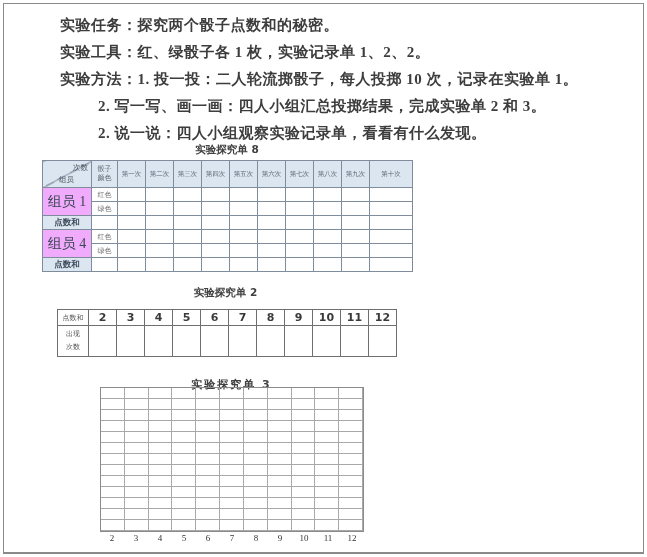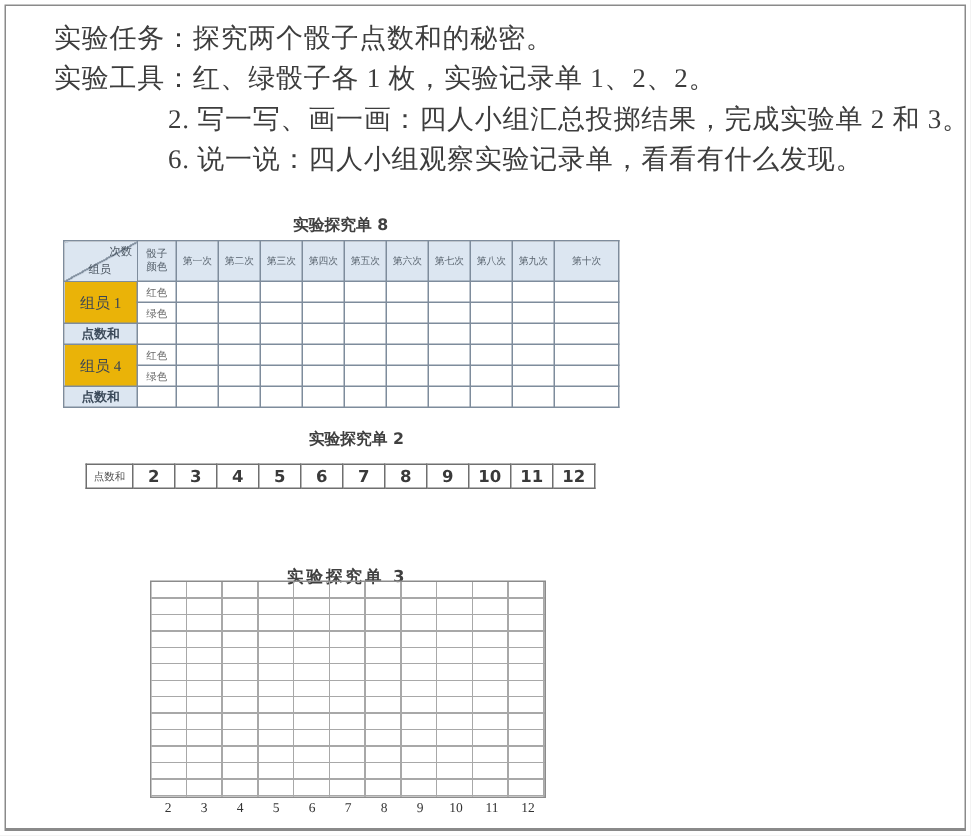--- a/index.html
+++ b/index.html
@@ -6,40 +6,40 @@
     --page-border:#8a8a8a; --t1-border:#7e8c9c; --header-bg:#dce6f1;
     --t2-border:#6f6f6f; --grid-line:#a8a8a8; --grid-border:#8b8b8b; --ink:#3d3d3d;
   }
   html,body{margin:0;padding:0;background:#e9e9e9;}
   .page{position:relative;width:647px;height:557px;background:#ffffff;overflow:hidden;
         font-family:"Liberation Serif","DejaVu Serif",serif;color:var(--ink);}
   .page-frame{position:absolute;left:3px;top:3px;right:3px;bottom:3px;
         border:1px solid var(--page-border);border-bottom-width:2px;pointer-events:none;}
 
   
-  .intro{position:absolute;left:36px;top:12px;width:578px;font-size:18px;line-height:27px;letter-spacing:0.5px;}
+  .intro{position:absolute;left:60px;top:12px;width:578px;font-size:15px;line-height:27px;letter-spacing:0.5px;font-weight:bold;}
   .iline{white-space:nowrap;}
-  .indent{margin-left:76px;}
+  .indent{margin-left:38px;}
 
   
   .sheet-title{position:absolute;text-align:center;font-family:"DejaVu Sans","Liberation Sans",sans-serif;
         font-weight:bold;font-size:10.5px;color:#404040;}
   .st1{left:42px;top:143px;width:370px;}
-  .st2{left:68px;top:286px;width:339px;}
+  .st2{left:56px;top:286px;width:339px;}
   .st3{left:100px;top:377px;width:263px;font-size:11px;letter-spacing:2px;}
 
   
   .t1{position:absolute;left:42px;top:160px;border-collapse:collapse;table-layout:fixed;}
   .t1 td{border:1px solid var(--t1-border);padding:0;text-align:center;vertical-align:middle;overflow:hidden;}
   .t1 .hrow{height:27px;}
   .t1 .brow{height:14px;}
   .t1 .hd{background:var(--header-bg);}
   .t1 .th{font-size:6.5px;color:#59646f;}
   .t1 .dice{font-size:7px;color:#59646f;line-height:9px;}
-  .t1 .member{font-size:10px;color:#3c4654;background:#eab308;}
+  .t1 .member{font-size:14px;color:#3c4654;background:#f0abfc;}
   .t1 .colorlbl{font-size:7px;color:#6a6a6a;}
   .t1 .sum{font-size:8.5px;font-weight:bold;color:#3b4a5a;}
   .t1 .diag{position:relative;background:var(--header-bg);
         background-image:linear-gradient(to bottom right,transparent calc(50% - 0.6px),
                          var(--t1-border) calc(50% - 0.6px),var(--t1-border) calc(50% + 0.6px),
                          transparent calc(50% + 0.6px));}
   .t1 .c-top{position:absolute;right:3px;top:2px;font-size:7.5px;color:#4a5560;}
   .t1 .c-bot{position:absolute;left:16px;bottom:2px;font-size:7.5px;color:#4a5560;}
 
   
@@ -63,22 +63,23 @@
 </style>
 </head>
 <body>
 
 <div class="page">
   <div class="page-frame"></div>
 
   <div class="intro">
     <div class="iline">实验任务：探究两个骰子点数和的秘密。</div>
     <div class="iline">实验工具：红、绿骰子各 1 枚，实验记录单 1、2、2。</div>
+    <div class="iline">实验方法：1. 投一投：二人轮流掷骰子，每人投掷 10 次，记录在实验单 1。</div>
     <div class="iline indent">2. 写一写、画一画：四人小组汇总投掷结果，完成实验单 2 和 3。</div>
-    <div class="iline indent">6. 说一说：四人小组观察实验记录单，看看有什么发现。</div>
+    <div class="iline indent">2. 说一说：四人小组观察实验记录单，看看有什么发现。</div>
   </div>
 
   <div class="sheet-title st1">实验探究单 8</div>
 
   <table class="t1">
     <colgroup>
       <col style="width:49px">
         <col style="width:26px">
       <col style="width:28px">
         <col style="width:28px">
@@ -222,20 +223,37 @@
       <td class="num">4</td>
       <td class="num">5</td>
       <td class="num">6</td>
       <td class="num">7</td>
       <td class="num">8</td>
       <td class="num">9</td>
       <td class="num">10</td>
       <td class="num">11</td>
       <td class="num">12</td>
     </tr>
+    <tr class="r2">
+      <td class="lbl">
+        <div>出现</div>
+        <div>次数</div>
+      </td>
+      <td class="e"></td>
+          <td class="e"></td>
+          <td class="e"></td>
+          <td class="e"></td>
+          <td class="e"></td>
+          <td class="e"></td>
+          <td class="e"></td>
+          <td class="e"></td>
+          <td class="e"></td>
+          <td class="e"></td>
+          <td class="e"></td>
+    </tr>
   </tbody>
     </table>
 
   <div class="sheet-title st3">实验探究单 3</div>
   <div class="grid3"></div>
   <div class="xlabels">
     <span>2</span>
     <span>3</span>
     <span>4</span>
     <span>5</span>

